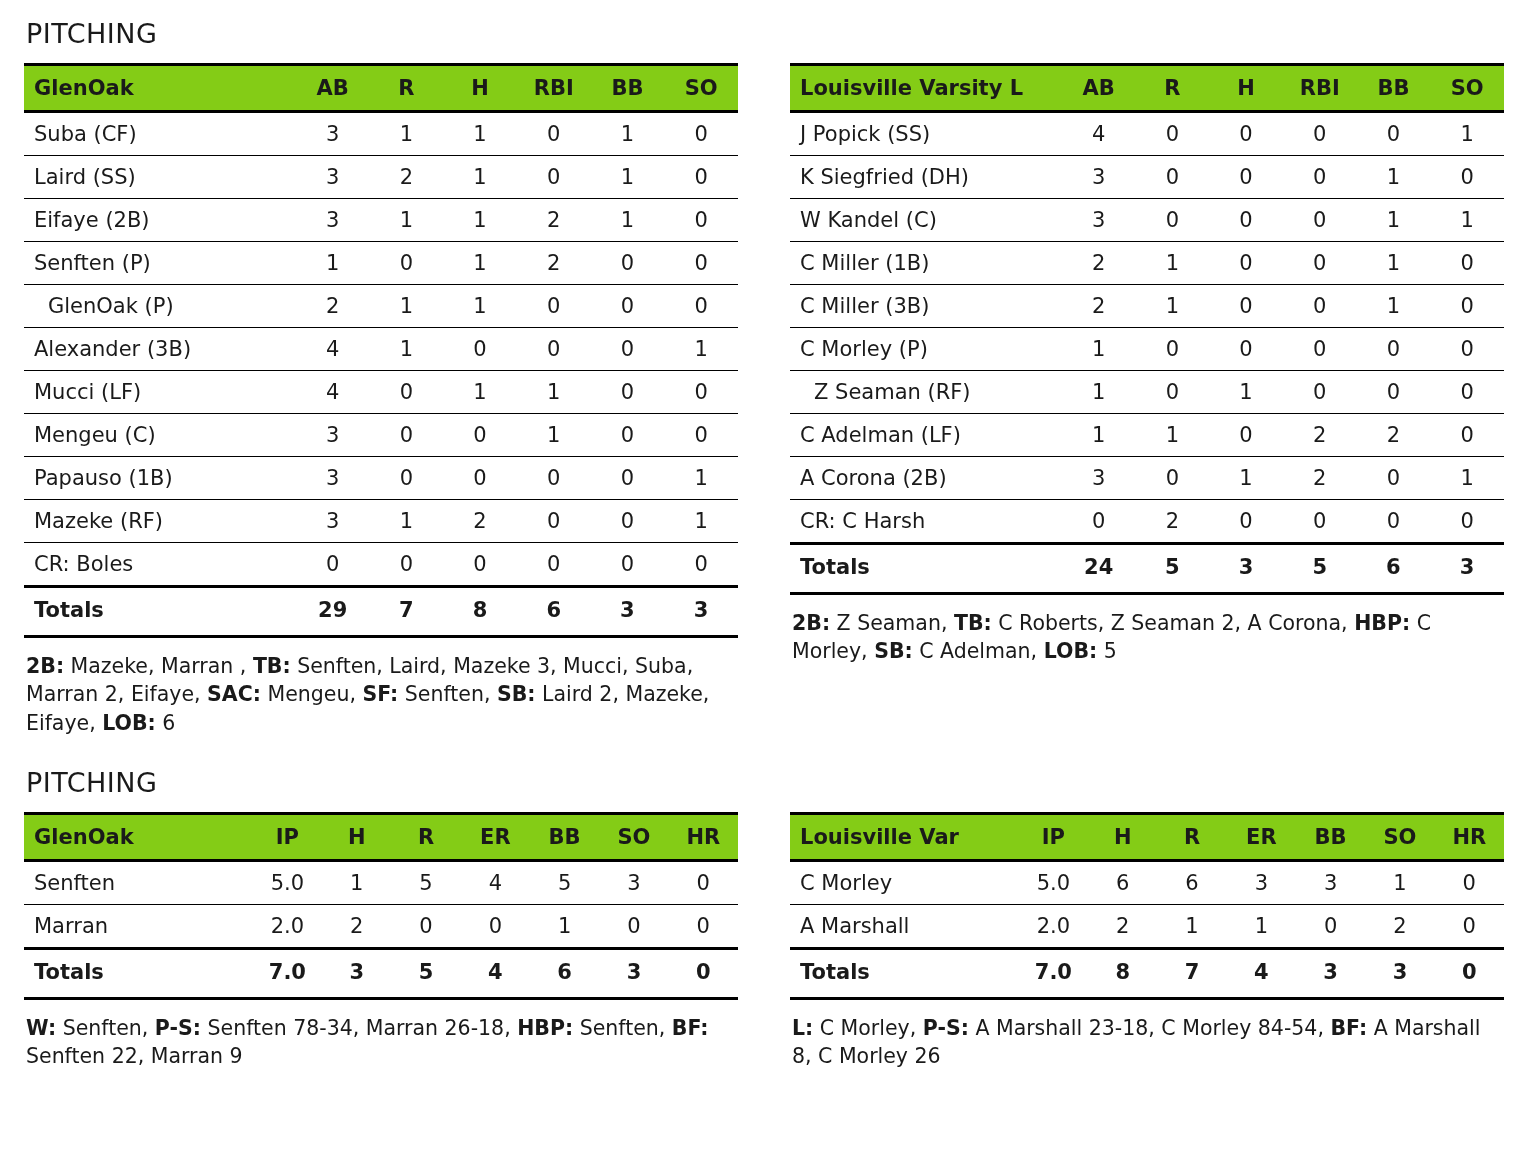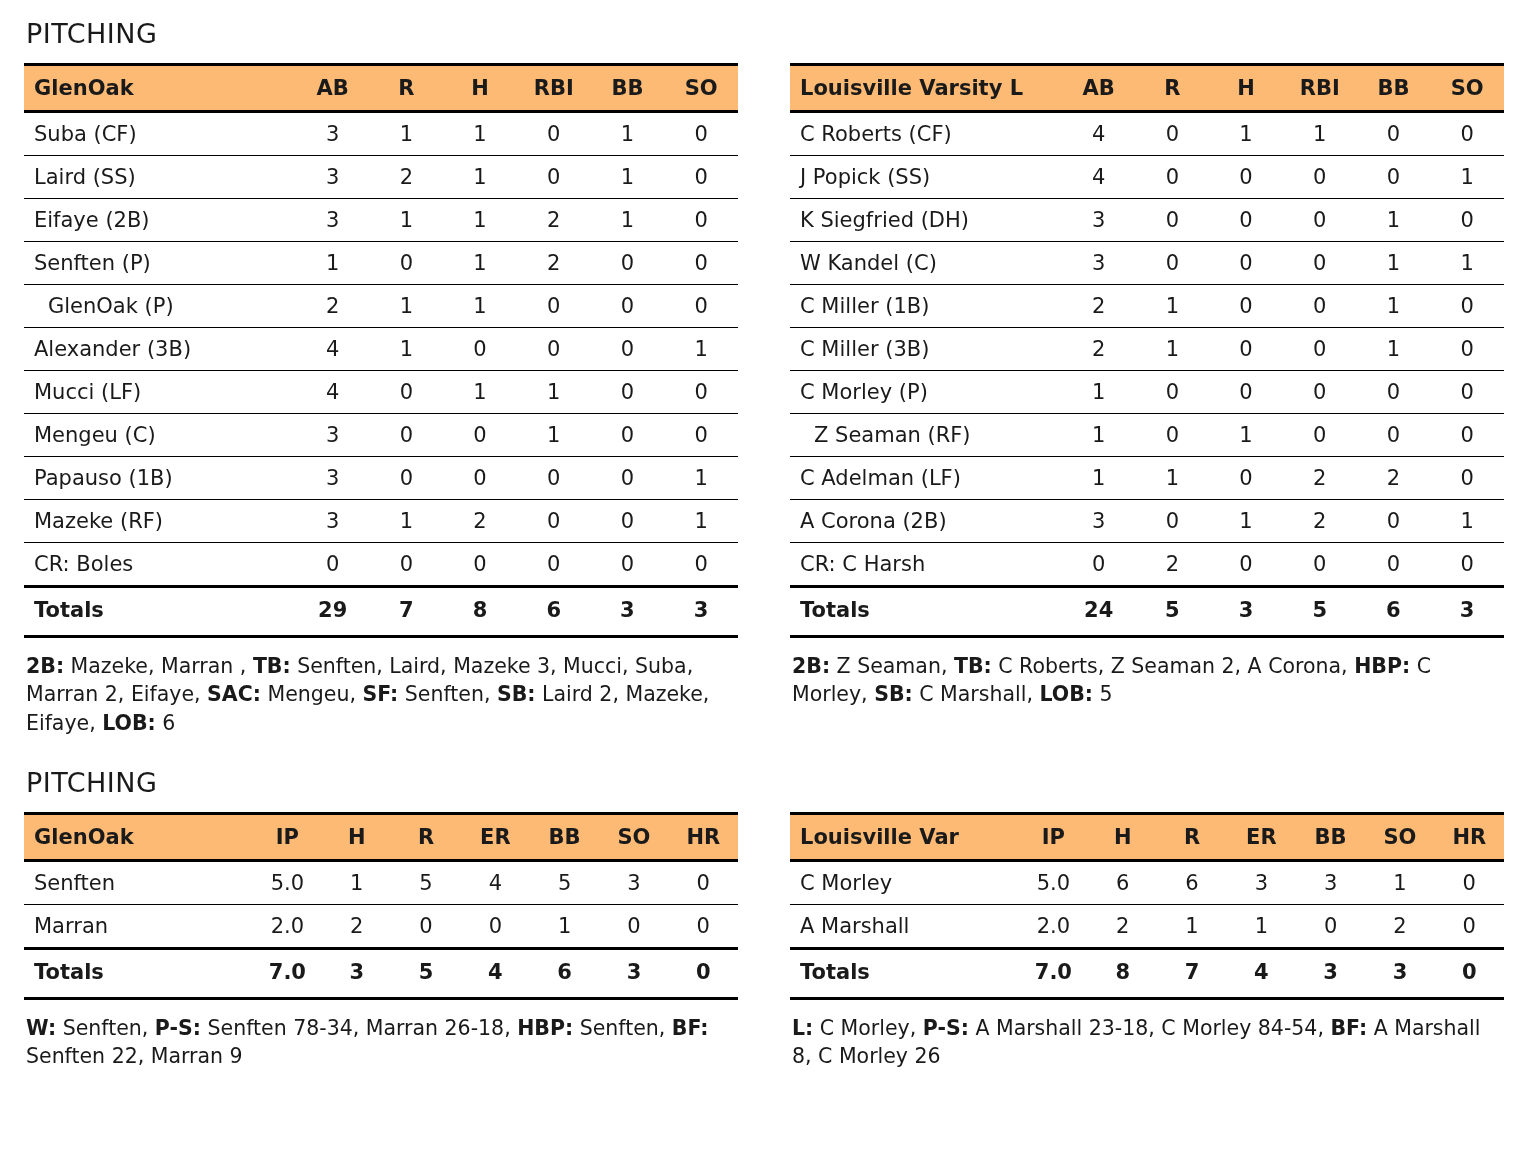--- a/index.html
+++ b/index.html
@@ -35,21 +35,21 @@
   .col {
     flex: 1 1 0;
     min-width: 0;
   }
   table {
     width: 100%;
     border-collapse: collapse;
     font-size: 21px;
   }
   thead th {
-    background: #fdba74;
+    background: #84cc16;
     font-weight: bold;
     font-size: 21px;
     padding: 10px 6px;
     border-top: 3px solid #000;
     border-bottom: 3px solid #000;
     text-align: center;
     white-space: nowrap;
   }
   thead th.name {
     text-align: left;
@@ -252,29 +252,20 @@
             <th>AB</th>
             <th>R</th>
             <th>H</th>
             <th>RBI</th>
             <th>BB</th>
             <th>SO</th>
           </tr>
         </thead>
         <tbody>
             <tr>
-              <td class="name">C Roberts (CF)</td>
-              <td>4</td>
-              <td>0</td>
-              <td>1</td>
-              <td>1</td>
-              <td>0</td>
-              <td>0</td>
-            </tr>
-            <tr>
               <td class="name">J Popick (SS)</td>
               <td>4</td>
               <td>0</td>
               <td>0</td>
               <td>0</td>
               <td>0</td>
               <td>1</td>
             </tr>
             <tr>
               <td class="name">K Siegfried (DH)</td>
@@ -361,21 +352,21 @@
               <td class="name">Totals</td>
               <td>24</td>
               <td>5</td>
               <td>3</td>
               <td>5</td>
               <td>6</td>
               <td>3</td>
             </tr>
           </tbody>
       </table>
-      <div class="notes"><b>2B:</b><span> Z Seaman, </span><b>TB:</b><span> C Roberts, Z Seaman 2, A Corona, </span><b>HBP:</b><span> C Morley, </span><b>SB:</b><span> C Marshall, </span><b>LOB:</b><span> 5</span></div>
+      <div class="notes"><b>2B:</b><span> Z Seaman, </span><b>TB:</b><span> C Roberts, Z Seaman 2, A Corona, </span><b>HBP:</b><span> C Morley, </span><b>SB:</b><span> C Adelman, </span><b>LOB:</b><span> 5</span></div>
     </div>
   </div>
 
   <h1 class="section-title pitching">PITCHING</h1>
 
   <div class="cols">
     <div class="col">
       <table>
         <colgroup>
           <col class="c-name7">

